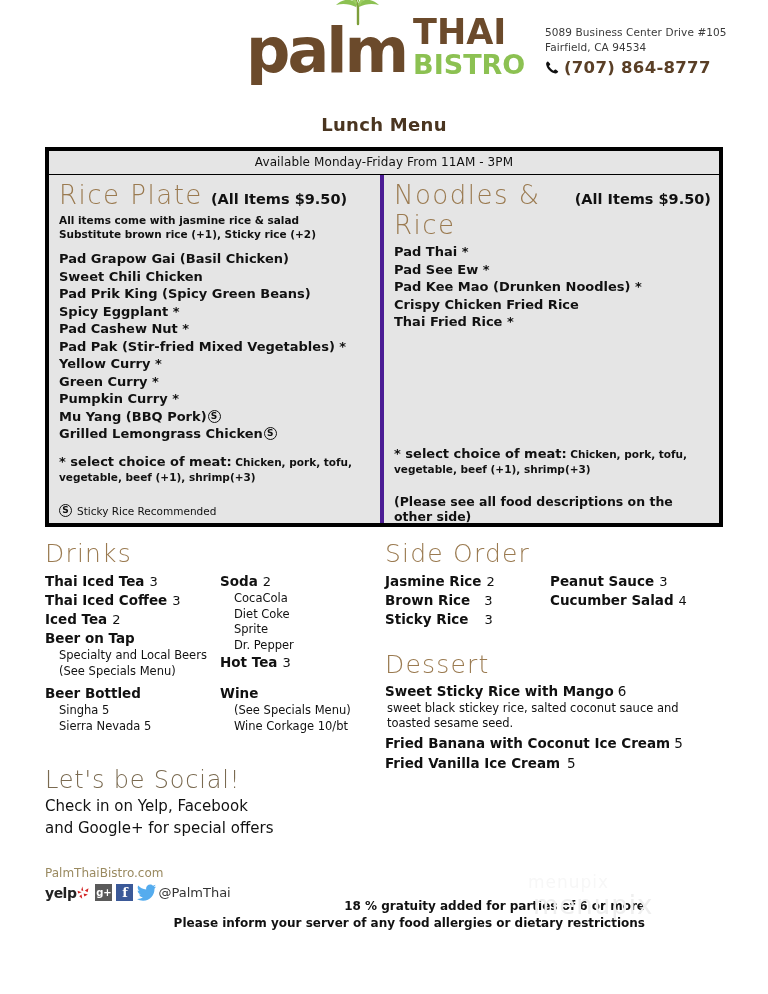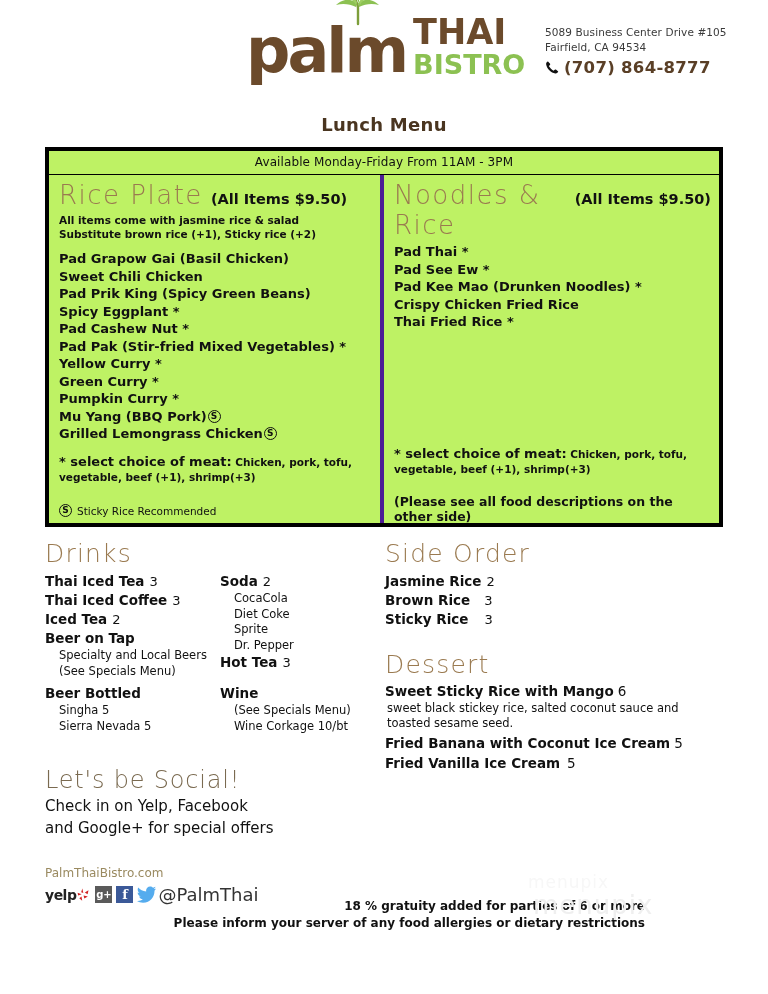--- a/index.html
+++ b/index.html
@@ -34,21 +34,21 @@
 
   
   .lunch-title {
     text-align: center; font-size: 18px; font-weight: bold;
     color: #4a3520; letter-spacing: 0.3px; margin-top: 2px; margin-bottom: 10px;
   }
 
   
   .menu-box {
     position: absolute; left: 45px; top: 147px; width: 678px; height: 380px;
-    border: 3px solid #000; background: #bef264;
+    border: 3px solid #000; background: #e5e5e5;
   }
   .menu-box-inner { border: 1px solid #000; width: 100%; height: 100%; display: flex; flex-direction: column; }
   .avail {
     text-align: center; font-size: 12px; color: #111;
     padding: 4px 0 5px; border-bottom: 1px solid #000; letter-spacing: 0.1px;
   }
   .cols { display: flex; flex: 1; min-height: 0; }
   .col-left { width: 50%; border-right: 4px solid #4c1d95; padding: 5px 10px 6px 10px; position: relative; }
   .col-right { width: 50%; padding: 5px 8px 6px 10px; position: relative; }
 
@@ -108,21 +108,21 @@
   .social-line { font-size: 15px; color: #111; line-height: 22px; }
   .website { font-size: 12px; color: #9a8a60; margin-top: 26px; line-height: 16px; }
   .icons-row { display: flex; align-items: center; margin-top: 3px; }
   .yelp-logo { display: flex; align-items: center; margin-right: 6px; }
   .yelp-text { font-size: 14px; font-weight: bold; color: #222; letter-spacing: -0.5px; }
   .yelp-burst { width: 12px; height: 14px; margin-left: 1px; }
   .sq-icon { width: 17px; height: 17px; margin-right: 4px; display: flex; align-items: center; justify-content: center; font-size: 12px; font-weight: bold; color: #fff; }
   .gplus { background: #5a5a5a; font-size: 10px; }
   .fb { background: #3b5998; font-family: "DejaVu Serif", serif; font-size: 13px; }
   .twitter { width: 20px; height: 17px; margin-right: 1px; }
-  .handle { font-size: 18px; color: #333; }
+  .handle { font-size: 13px; color: #333; }
 
   
   .footer { position: absolute; left: 45px; top: 898px; width: 600px; text-align: right; }
   .footer-line { font-size: 12px; font-weight: bold; color: #111; line-height: 17px; }
 
   .watermark {
     position: absolute; left: 533px; top: 890px;
     font-size: 26px; color: #efefef; letter-spacing: 1px;
     font-weight: normal; user-select: none;
   }
@@ -322,20 +322,28 @@
           <div class="two-col">
             <div class="scol-a">
               <div class="row grp">
                 <span>Jasmine Rice</span><span class="pr">2</span>
               </div>
               <div class="row">
                 <span>Brown Rice</span><span class="pr" style="margin-left:14px;">3</span>
               </div>
               <div class="row">
                 <span>Sticky Rice</span><span class="pr" style="margin-left:16px;">3</span>
+              </div>
+            </div>
+            <div class="scol-b">
+              <div class="row grp">
+                <span>Peanut Sauce</span><span class="pr">3</span>
+              </div>
+              <div class="row">
+                <span>Cucumber Salad</span><span class="pr">4</span>
               </div>
             </div>
           </div>
         </div>
 
         <div style="margin-top:22px;">
           <div class="sec-title">Dessert</div>
           <div class="dessert-item">
             <span>Sweet Sticky Rice with Mango</span><span class="pr">6</span>
           </div>

